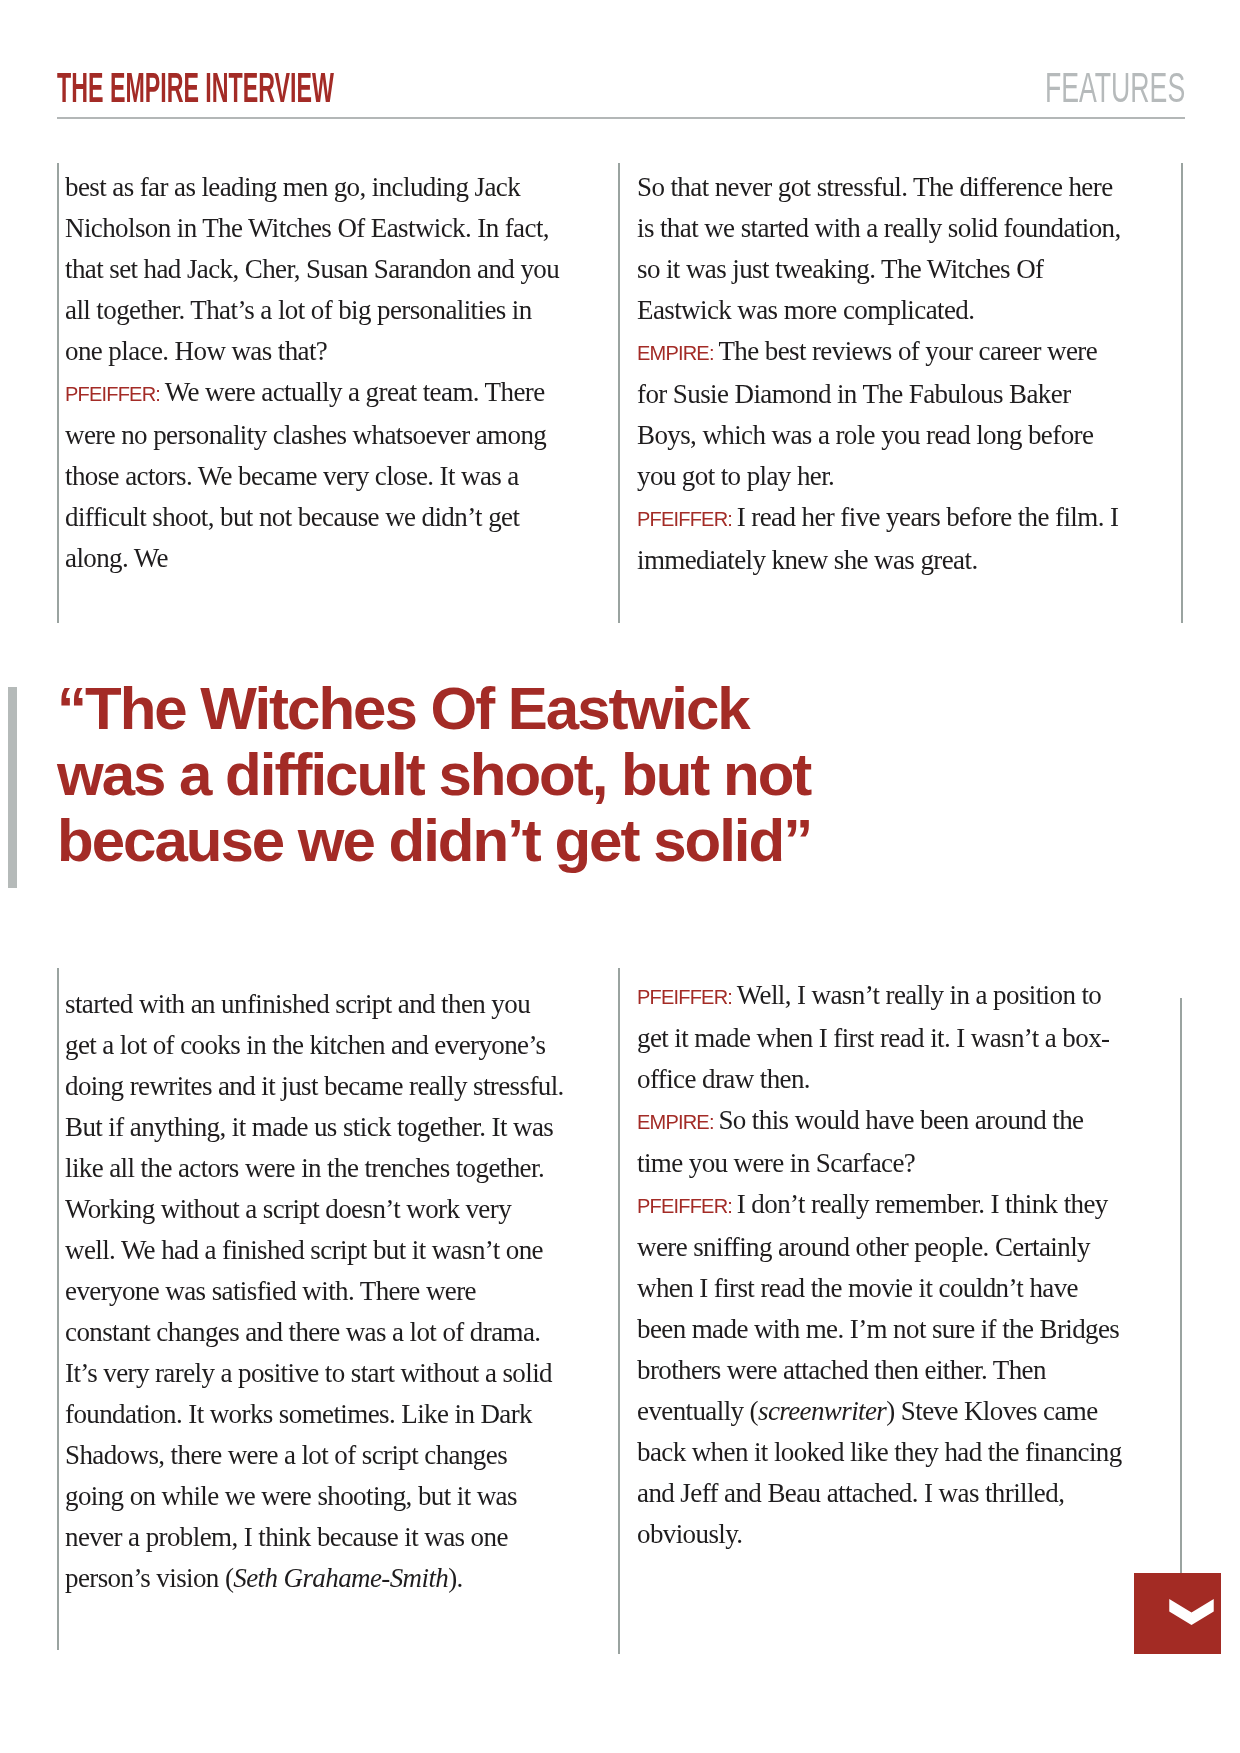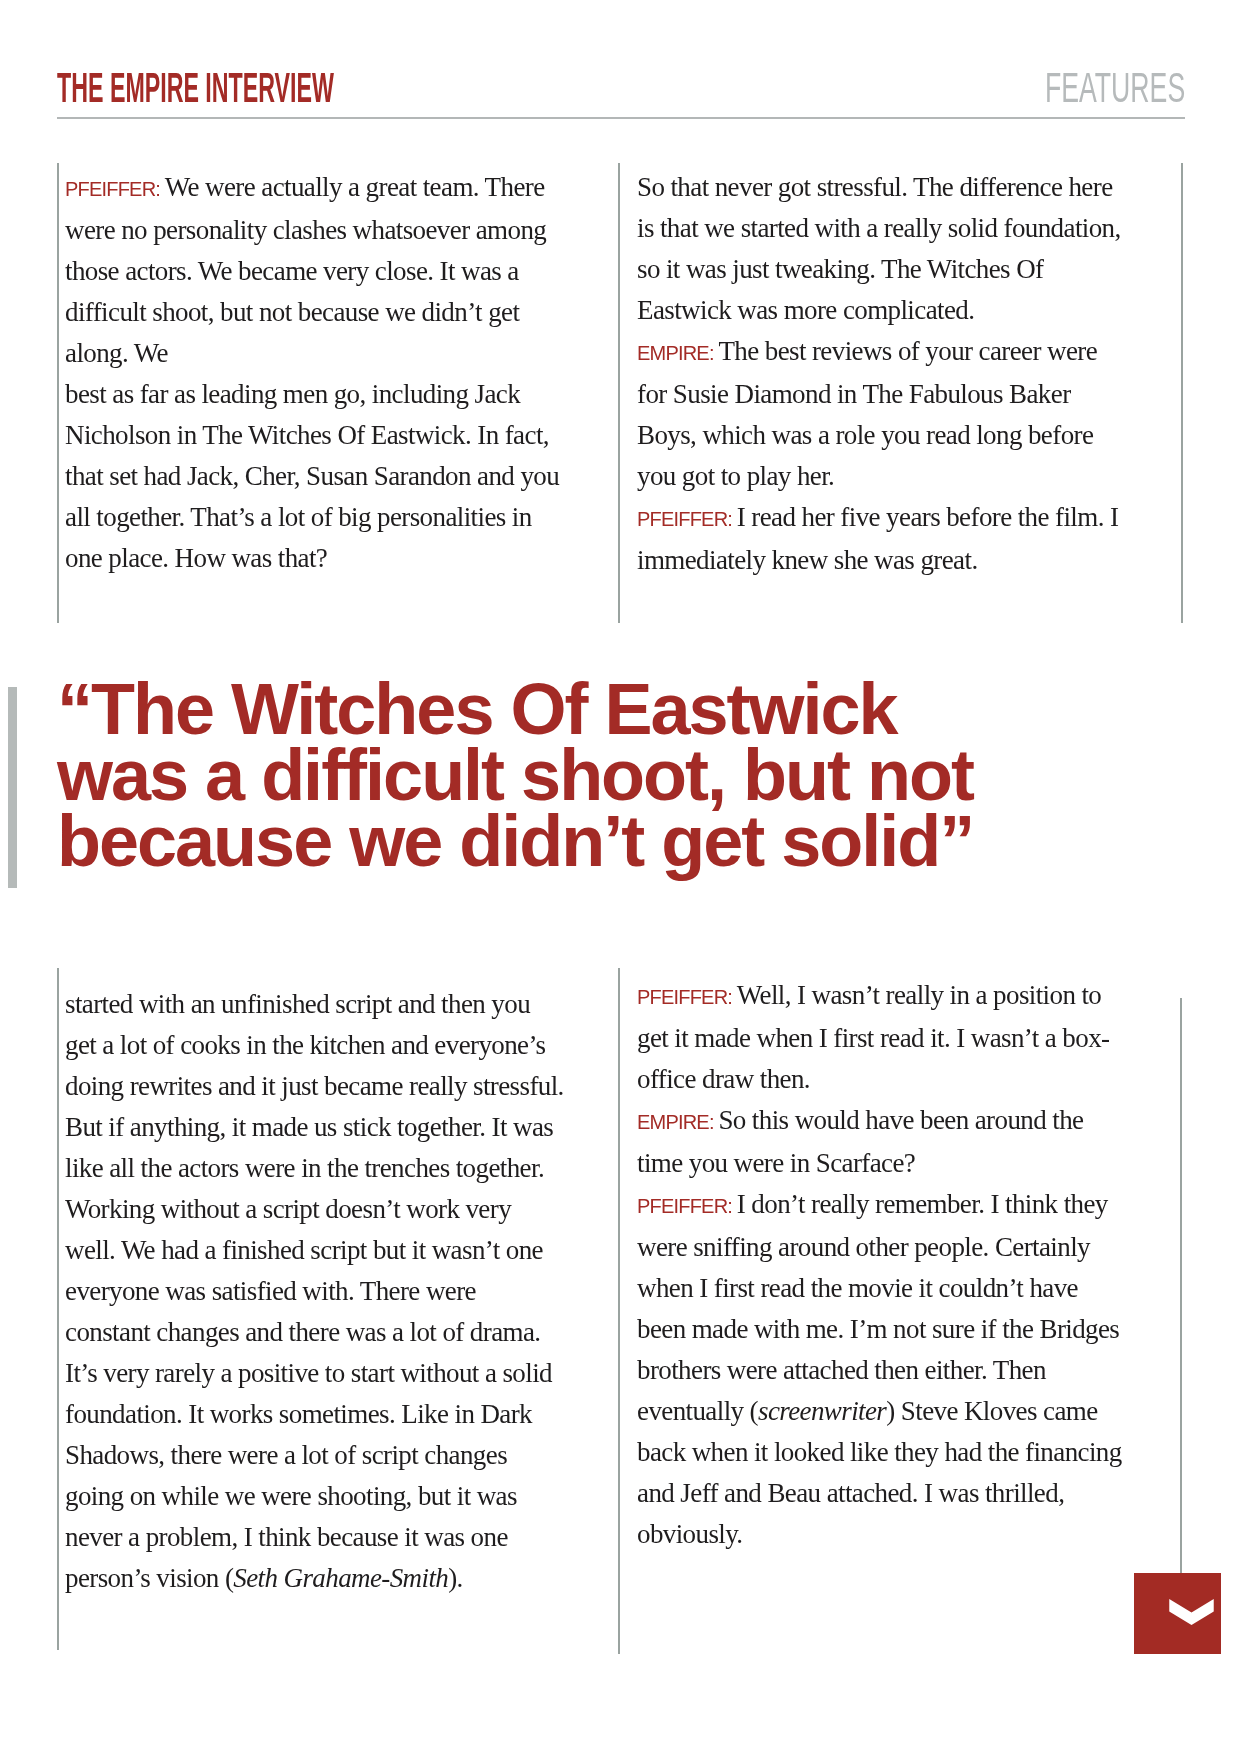--- a/index.html
+++ b/index.html
@@ -58,21 +58,21 @@
     font-family:"Liberation Sans", sans-serif;font-weight:400;
     font-size:20px;letter-spacing:-0.8px;color:var(--accent-red);
   }
   .quote-bar{
     position:absolute;left:8px;top:687px;width:9px;height:201px;
     background:var(--quote-bar-gray);
   }
   .pull-quote{
     position:absolute;left:57px;top:676px;width:960px;
     font-family:"Liberation Sans", sans-serif;font-weight:700;
-    font-size:72px;line-height:66px;letter-spacing:-2px;
+    font-size:60px;line-height:66px;letter-spacing:-2px;
     color:var(--accent-red);
   }
   .pull-quote .q-line{display:block;white-space:nowrap;}
   .scroll-line{
     position:absolute;left:1180px;top:998px;width:2px;height:575px;
     background:var(--hairline-gray);
   }
   .scroll-button{
     position:absolute;left:1134px;top:1573px;width:87px;height:81px;
     background:var(--button-red);border:none;padding:0;cursor:pointer;
@@ -90,22 +90,22 @@
 <div class="section-label-wrap">
   <span class="section-label">FEATURES</span>
 </div>
 <div class="header-rule"></div>
 
 <div class="text-section" style="top:163px;height:460px;">
   <div class="v-hairline" style="left:0;height:460px;"></div>
   <div class="v-hairline" style="left:561px;height:460px;"></div>
   <div class="v-hairline" style="left:1124px;height:460px;"></div>
   <div class="col" style="left:8px;">
+      <p><span class="run-plain">best as far as leading men go, including Jack Nicholson in The Witches Of Eastwick. In fact, that set had Jack, Cher, Susan Sarandon and you all together. That’s a lot of big personalities in one place. How was that?</span></p>
       <p><span class="run-label">PFEIFFER: </span><span class="run-plain">We were actually a great team. There were no personality clashes whatsoever among those actors. We became very close. It was a difficult shoot, but not because we didn’t get along. We</span></p>
-      <p><span class="run-plain">best as far as leading men go, including Jack Nicholson in The Witches Of Eastwick. In fact, that set had Jack, Cher, Susan Sarandon and you all together. That’s a lot of big personalities in one place. How was that?</span></p>
     </div>
   <div class="col" style="left:580px;width:486px;">
       <p><span class="run-plain">So that never got stressful. The difference here is that we started with a really solid foundation, so it was just tweaking. The Witches Of Eastwick was more complicated.</span></p>
       <p><span class="run-label">EMPIRE: </span><span class="run-plain">The best reviews of your career were for Susie Diamond in The Fabulous Baker Boys, which was a role you read long before you got to play her.</span></p>
       <p><span class="run-label">PFEIFFER: </span><span class="run-plain">I read her five years before the film. I immediately knew she was great.</span></p>
     </div>
 </div>
 
 <div class="quote-bar"></div>
 <div class="pull-quote">

